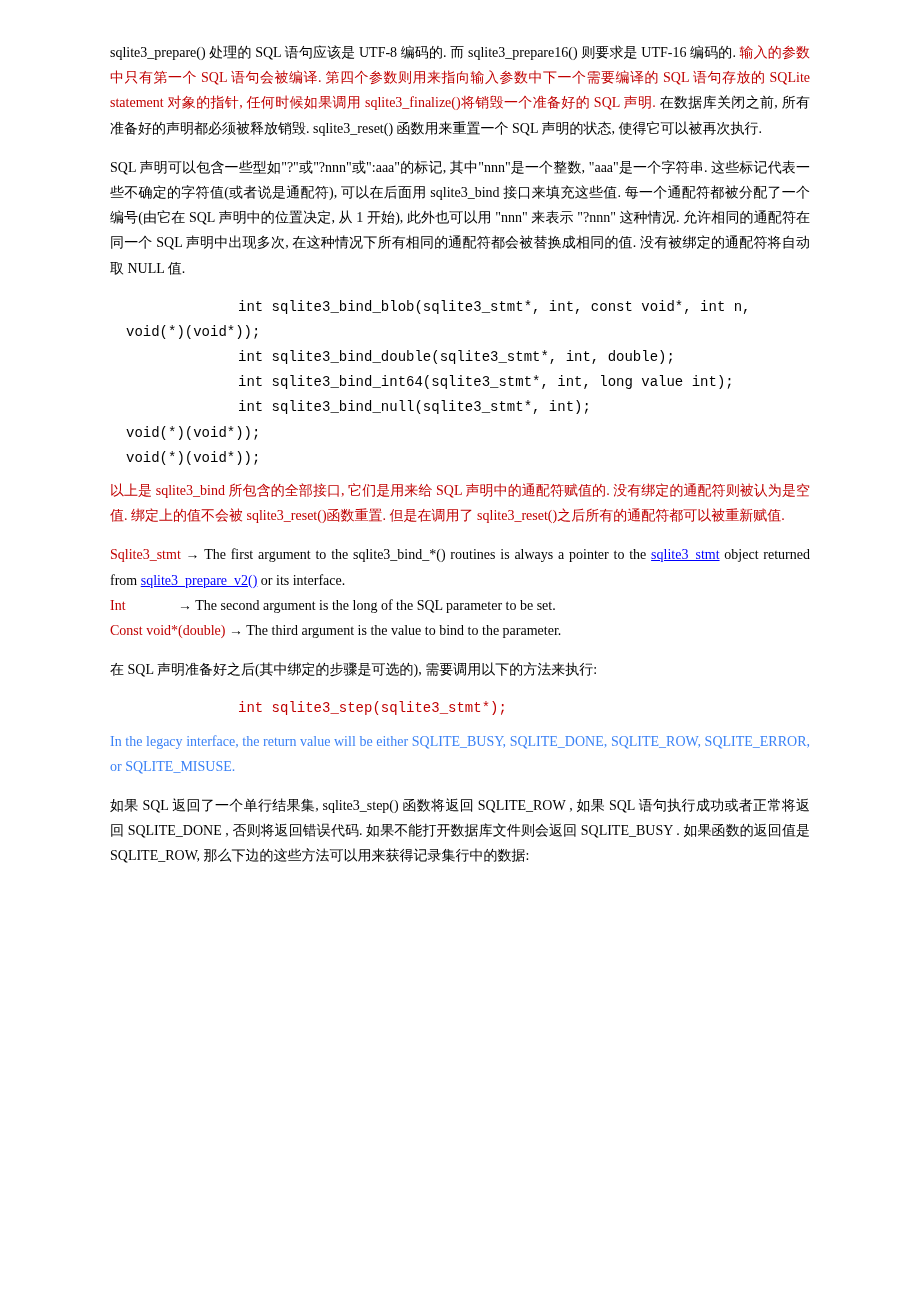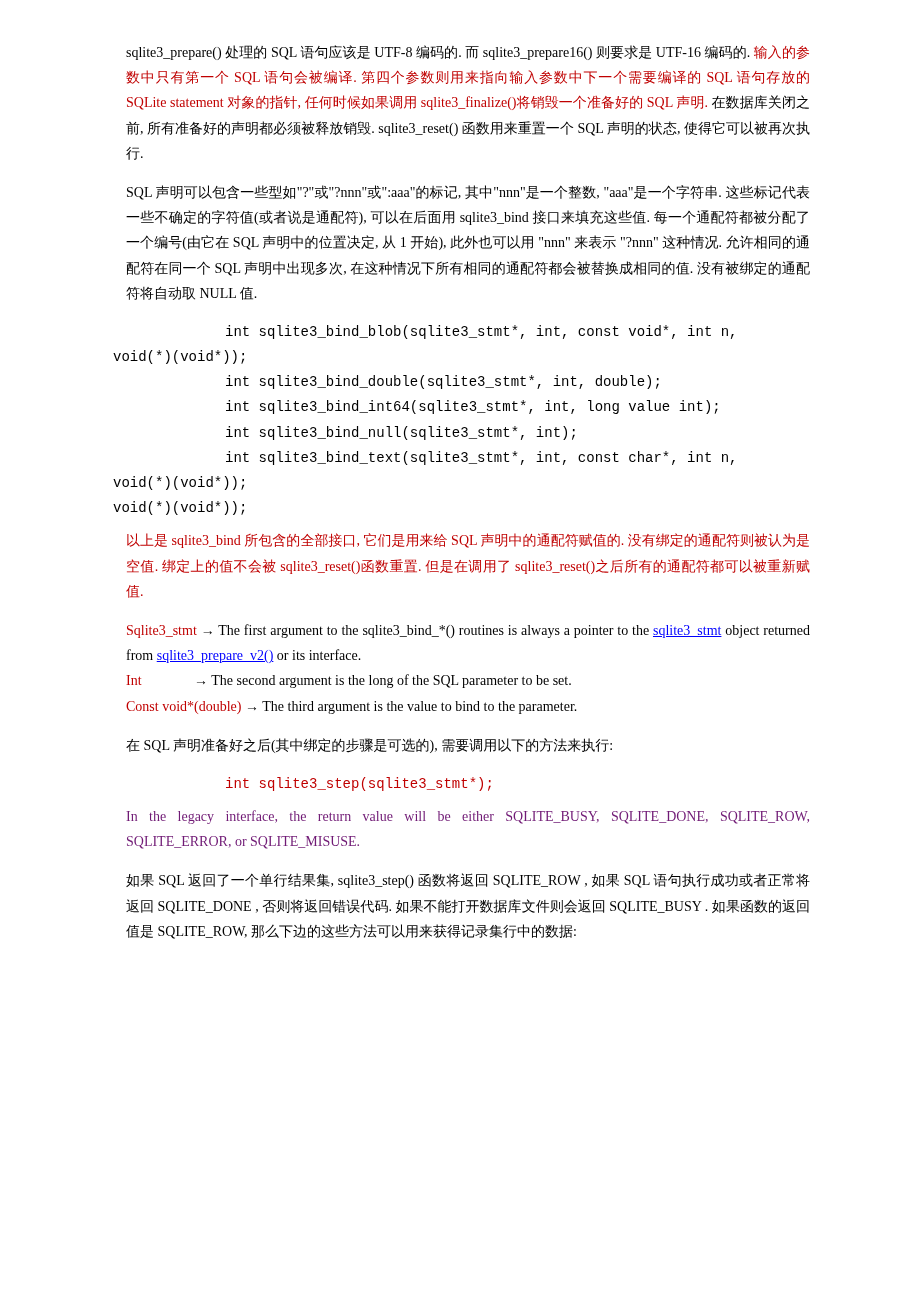--- a/index.html
+++ b/index.html
@@ -5,45 +5,44 @@
   body {
     font-family: "SimSun", "Times New Roman", serif;
     font-size: 14px;
     line-height: 1.8;
     max-width: 700px;
     margin: 40px auto;
     padding: 0 20px;
     color: #000;
     background: #fff;
   }
-  .para { margin: 0 0 1em 16px; text-align: justify; }
+  .para { margin: 0 0 1em 0; text-align: justify; }
   .red { color: #c00000; }
-  .blue { color: #701a75; }
+  .blue { color: #3b82f6; }
   .indent { padding-left: 8em; text-indent: 0; }
-  .code-block { margin: 0.5em 3px; }
+  .code-block { margin: 0.5em 16px; }
   .code-line { font-family: "Courier New", monospace; white-space: pre-wrap; }
   .underline { text-decoration: underline; color: #0000ff; }
   .arrow { font-family: "Times New Roman", serif; }
 </style>
 </head>
 <body>
 
 <p class="para">
   <span>sqlite3_prepare() 处理的 SQL 语句应该是 UTF-8 编码的. 而 sqlite3_prepare16() 则要求是 UTF-16 编码的. </span><span class="red">输入的参数中只有第一个 SQL 语句会被编译. 第四个参数则用来指向输入参数中下一个需要编译的 SQL 语句存放的 SQLite statement 对象的指针, 任何时候如果调用 sqlite3_finalize()将销毁一个准备好的 SQL 声明. </span><span>在数据库关闭之前, 所有准备好的声明都必须被释放销毁. sqlite3_reset() 函数用来重置一个 SQL 声明的状态, 使得它可以被再次执行.</span>
 </p>
 
 <p class="para">SQL 声明可以包含一些型如"?"或"?nnn"或":aaa"的标记, 其中"nnn"是一个整数, "aaa"是一个字符串. 这些标记代表一些不确定的字符值(或者说是通配符), 可以在后面用 sqlite3_bind 接口来填充这些值. 每一个通配符都被分配了一个编号(由它在 SQL 声明中的位置决定, 从 1 开始), 此外也可以用 "nnn" 来表示 "?nnn" 这种情况. 允许相同的通配符在同一个 SQL 声明中出现多次, 在这种情况下所有相同的通配符都会被替换成相同的值. 没有被绑定的通配符将自动取 NULL 值.</p>
 
 <div class="code-block">
   <div class="code-line"><span class="indent">int sqlite3_bind_blob(sqlite3_stmt*, int, const void*, int n, </span></div>
   <div class="code-line">void(*)(void*));</div>
   <div class="code-line"><span class="indent">int sqlite3_bind_double(sqlite3_stmt*, int, double);</span></div>
   <div class="code-line"><span class="indent">int sqlite3_bind_int64(sqlite3_stmt*, int, long value int);</span></div>
   <div class="code-line"><span class="indent">int sqlite3_bind_null(sqlite3_stmt*, int);</span></div>
-  <div class="code-line"><span class="indent">int sqlite3_bind_text(sqlite3_stmt*, int, const char*, int n, </span></div>
   <div class="code-line">void(*)(void*));</div>
   <div class="code-line">void(*)(void*));</div>
 </div>
 
 <p class="para red">以上是 sqlite3_bind 所包含的全部接口, 它们是用来给 SQL 声明中的通配符赋值的. 没有绑定的通配符则被认为是空值. 绑定上的值不会被 sqlite3_reset()函数重置. 但是在调用了 sqlite3_reset()之后所有的通配符都可以被重新赋值.</p>
 
 <p class="para" style="font-family:'Times New Roman',serif;">
   <span class="red">Sqlite3_stmt </span><span class="arrow">→</span><span> The first argument to the sqlite3_bind_*() routines is always a pointer to the </span><span class="underline">sqlite3_stmt</span><span> object returned from </span><span class="underline">sqlite3_prepare_v2()</span><span> or its interface.</span><br>
   <span class="red">Int</span><span style="white-space:pre;">               </span><span class="arrow">→</span><span> The second argument is the long of the SQL parameter to be set.</span><br>
   <span class="red">Const void*(double) </span><span class="arrow">→</span><span> The third argument is the value to bind to the parameter.</span>

